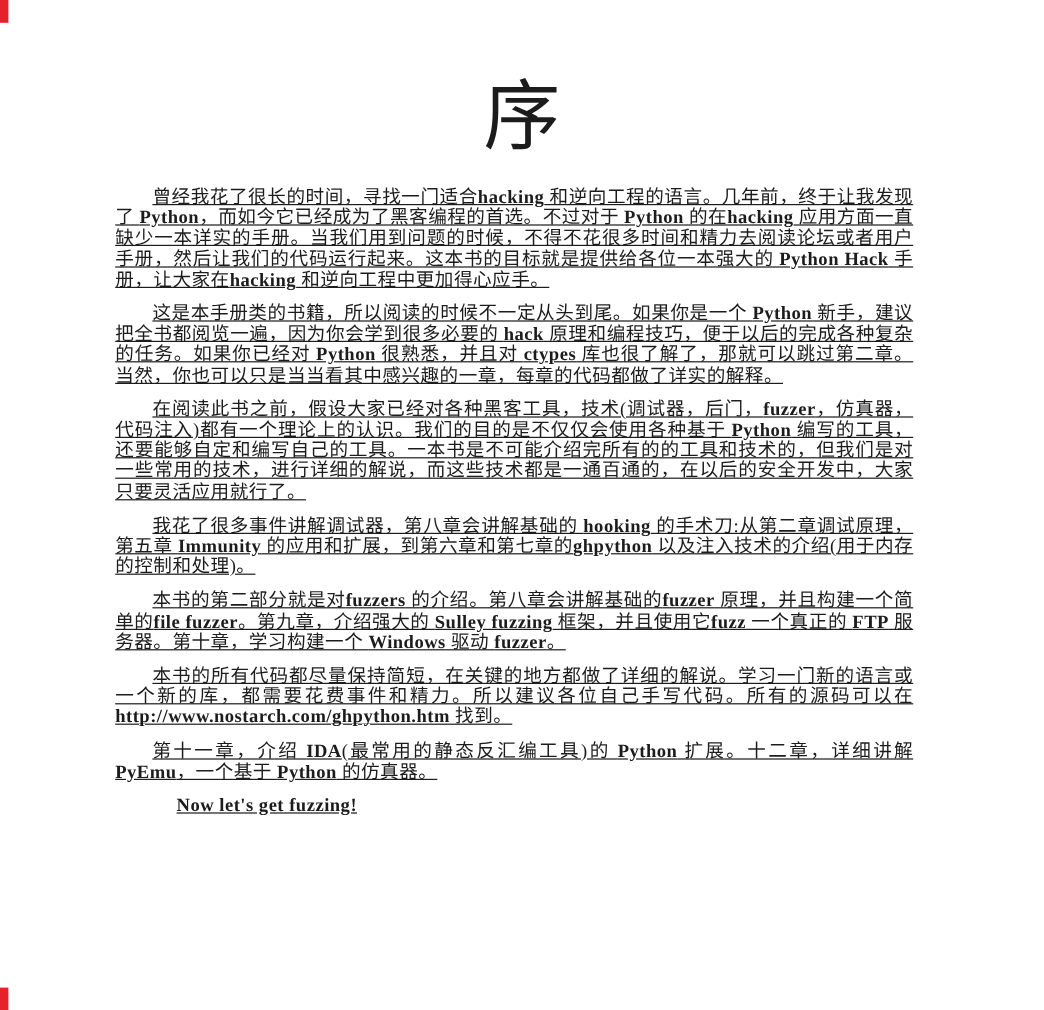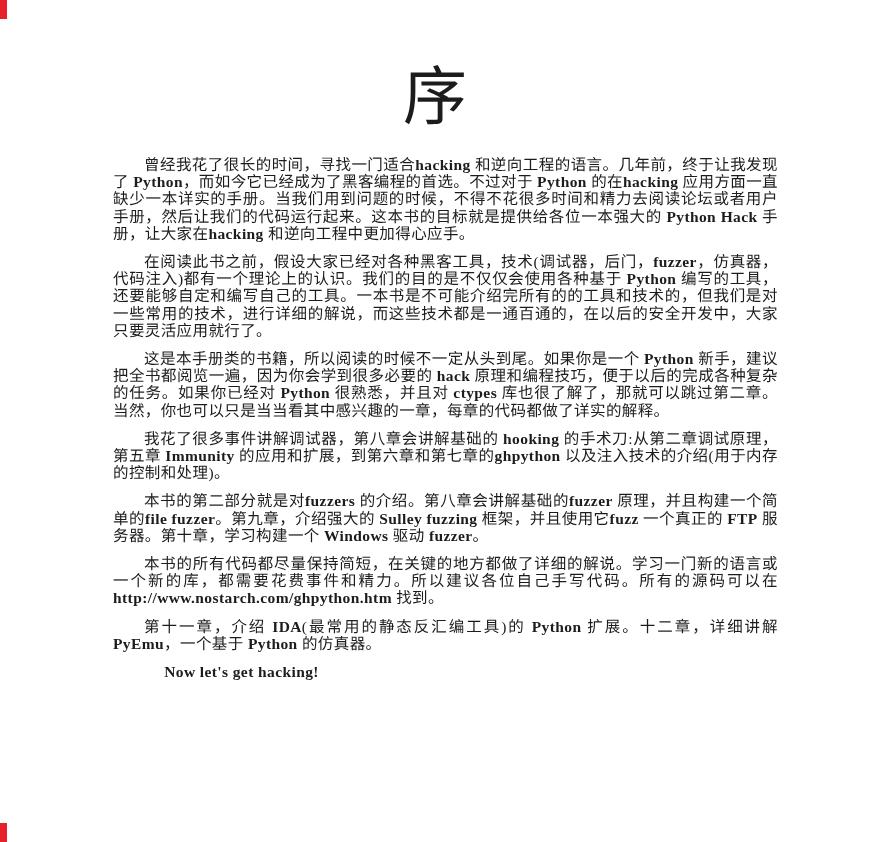--- a/index.html
+++ b/index.html
@@ -23,23 +23,24 @@
     width: 100%;
     margin: 0;
     text-align: center;
     font-size: 64px;
     line-height: 80px;
     font-weight: 500;
     letter-spacing: 0;
   }
   .content {
     position: absolute;
-    left: 113px;
+    left: 96px;
     top: 156px;
     width: 665px;
+    text-decoration: underline;
   }
   .content p {
     margin: 0 0 11px 0;
     font-size: 15.5px;
     line-height: 17.2px;
     letter-spacing: 0.4px;
     text-align: justify;
     text-indent: 2em;
     word-break: break-word;
   }
@@ -62,22 +63,22 @@
 
 <div class="page" style="background: rgb(255, 255, 255);">
 
   <div class="edge-mark top" style="background: rgb(230, 33, 41);"></div>
   <div class="edge-mark bottom" style="background: rgb(230, 33, 41);"></div>
 
   <h1 class="doc-title">序</h1>
 
   <div class="content">
     <p><span>曾经我花了很长的时间，寻找一门适合</span><span class="b">hacking</span><span> 和逆向工程的语言。几年前，终于让我发现了 </span><span class="b">Python</span><span>，而如今它已经成为了黑客编程的首选。不过对于 </span><span class="b">Python</span><span> 的在</span><span class="b">hacking</span><span> 应用方面一直缺少一本详实的手册。当我们用到问题的时候，不得不花很多时间和精力去阅读论坛或者用户手册，然后让我们的代码运行起来。这本书的目标就是提供给各位一本强大的 </span><span class="b">Python Hack</span><span> 手册，让大家在</span><span class="b">hacking</span><span> 和逆向工程中更加得心应手。</span></p>
+    <p><span>这是本手册类的书籍，所以阅读的时候不一定从头到尾。如果你是一个 </span><span class="b">Python</span><span> 新手，建议把全书都阅览一遍，因为你会学到很多必要的 </span><span class="b">hack</span><span> 原理和编程技巧，便于以后的完成各种复杂的任务。如果你已经对 </span><span class="b">Python</span><span> 很熟悉，并且对 </span><span class="b">ctypes</span><span> 库也很了解了，那就可以跳过第二章。当然，你也可以只是当当看其中感兴趣的一章，每章的代码都做了详实的解释。</span></p>
     <p><span>在阅读此书之前，假设大家已经对各种黑客工具，技术(调试器，后门，</span><span class="b">fuzzer</span><span>，仿真器，代码注入)都有一个理论上的认识。我们的目的是不仅仅会使用各种基于 </span><span class="b">Python</span><span> 编写的工具，还要能够自定和编写自己的工具。一本书是不可能介绍完所有的的工具和技术的，但我们是对一些常用的技术，进行详细的解说，而这些技术都是一通百通的，在以后的安全开发中，大家只要灵活应用就行了。</span></p>
-    <p><span>这是本手册类的书籍，所以阅读的时候不一定从头到尾。如果你是一个 </span><span class="b">Python</span><span> 新手，建议把全书都阅览一遍，因为你会学到很多必要的 </span><span class="b">hack</span><span> 原理和编程技巧，便于以后的完成各种复杂的任务。如果你已经对 </span><span class="b">Python</span><span> 很熟悉，并且对 </span><span class="b">ctypes</span><span> 库也很了解了，那就可以跳过第二章。当然，你也可以只是当当看其中感兴趣的一章，每章的代码都做了详实的解释。</span></p>
     <p><span>我花了很多事件讲解调试器，第八章会讲解基础的 </span><span class="b">hooking</span><span> 的手术刀:从第二章调试原理，第五章 </span><span class="b">Immunity</span><span> 的应用和扩展，到第六章和第七章的</span><span class="b">ghpython</span><span> 以及注入技术的介绍(用于内存的控制和处理)。</span></p>
     <p><span>本书的第二部分就是对</span><span class="b">fuzzers</span><span> 的介绍。第八章会讲解基础的</span><span class="b">fuzzer</span><span> 原理，并且构建一个简单的</span><span class="b">file fuzzer</span><span>。第九章，介绍强大的 </span><span class="b">Sulley fuzzing</span><span> 框架，并且使用它</span><span class="b">fuzz</span><span> 一个真正的 </span><span class="b">FTP</span><span> 服务器。第十章，学习构建一个 </span><span class="b">Windows</span><span> 驱动 </span><span class="b">fuzzer</span><span>。</span></p>
     <p><span>本书的所有代码都尽量保持简短，在关键的地方都做了详细的解说。学习一门新的语言或一个新的库，都需要花费事件和精力。所以建议各位自己手写代码。所有的源码可以在 </span><span class="b">http://www.nostarch.com/ghpython.htm</span><span> 找到。</span></p>
     <p><span>第十一章，介绍 </span><span class="b">IDA</span><span>(最常用的静态反汇编工具)的 </span><span class="b">Python</span><span> 扩展。十二章，详细讲解 </span><span class="b">PyEmu</span><span>，一个基于 </span><span class="b">Python</span><span> 的仿真器。</span></p>
-    <p class="closing"><span class="b">Now let's get hacking!</span></p>
+    <p class="closing"><span class="b">Now let's get fuzzing!</span></p>
   </div>
 
 </div>
 
 </body></html>

